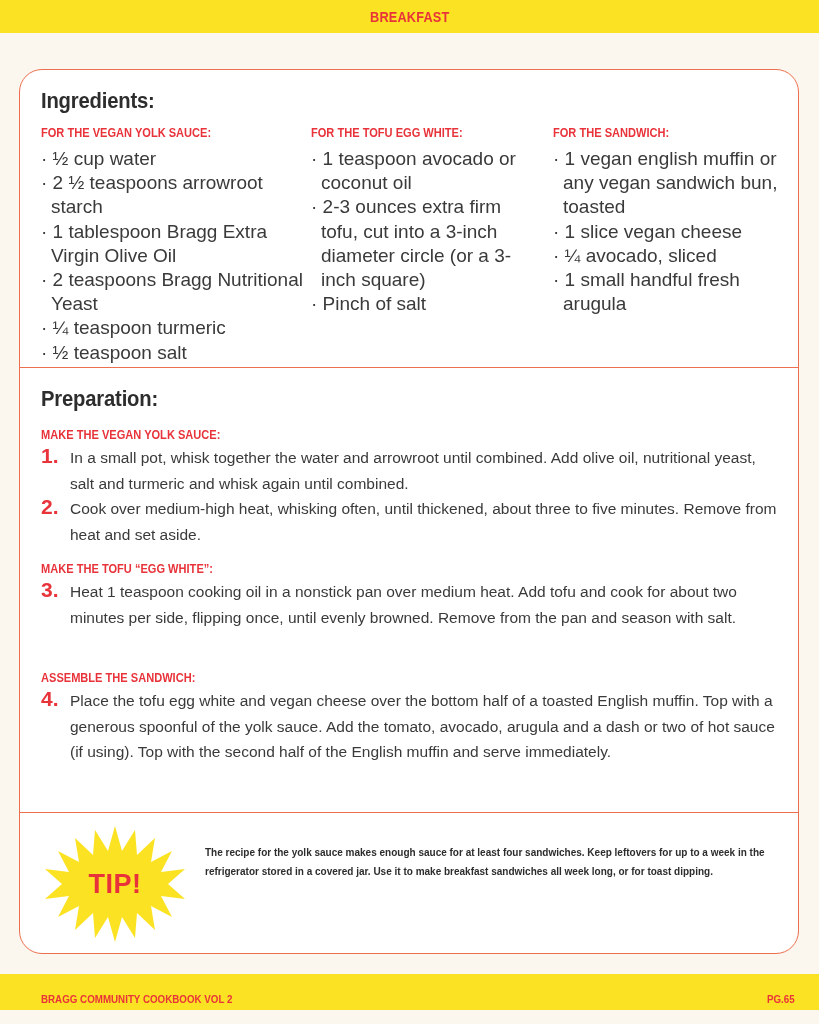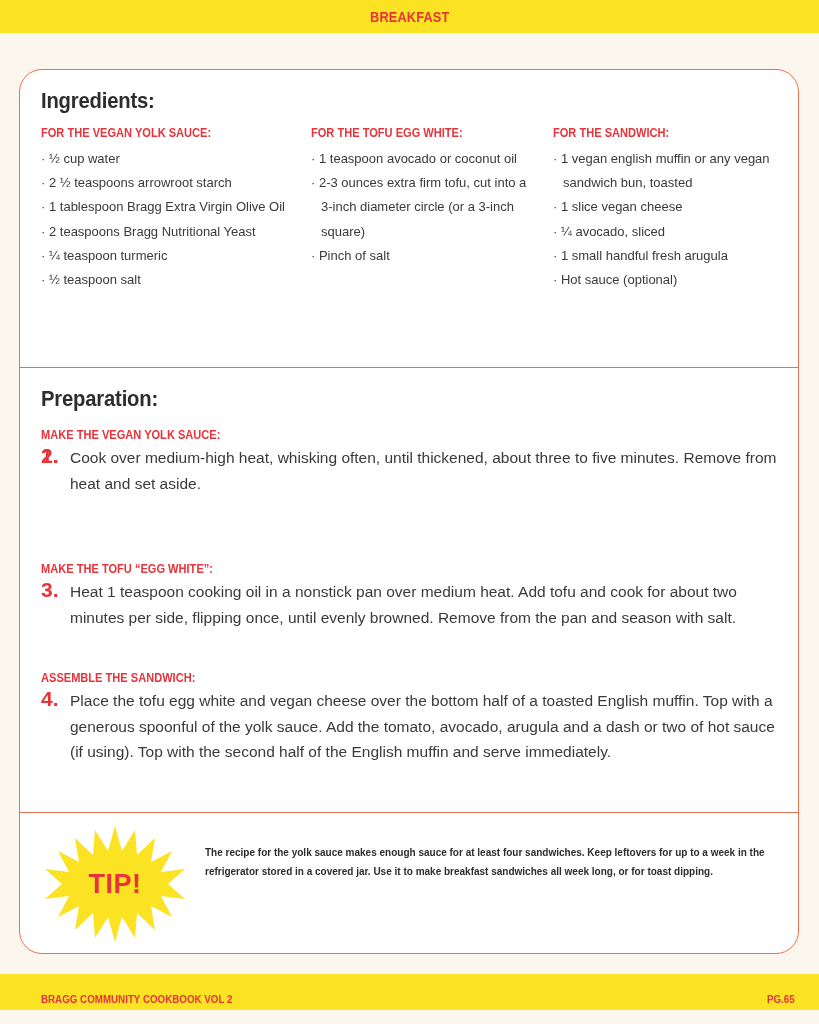--- a/index.html
+++ b/index.html
@@ -31,21 +31,21 @@
   .h2 {
     position: absolute; font-weight: bold; font-size: 22px; color: #2d2d2d;
     transform: scaleX(0.92); transform-origin: left center;
     letter-spacing: -0.2px;
   }
   .sub {
     position: absolute; font-weight: bold; color: #e8333a; font-size: 13.5px;
     transform: scaleX(0.82); transform-origin: left center; white-space: nowrap;
   }
   .col {
-    position: absolute; top: 77px; font-size: 13px; line-height: 24.2px;
+    position: absolute; top: 77px; font-size: 19px; line-height: 24.2px;
   }
   .col ul { list-style: none; margin: 0; padding: 0; }
   .col li { padding-left: 10px; text-indent: -10px; }
   .col li::before { content: "· "; }
   .steps { position: absolute; left: 21px; width: 740px; font-size: 15.5px; line-height: 25.5px; }
   .step { position: relative; padding-left: 29px; }
   .step .num {
     position: absolute; left: 0; top: -2px; font-weight: 900; font-size: 21px;
     color: #e8333a; font-family: "Liberation Sans", sans-serif;
   }
@@ -103,32 +103,32 @@
       <li>Pinch of salt</li>
     </ul>
   </div>
 
   <div class="col" style="left:533px; width:240px;">
     <ul>
       <li>1 vegan english muffin or any vegan sandwich bun, toasted</li>
       <li>1 slice vegan cheese</li>
       <li>¼ avocado, sliced</li>
       <li>1 small handful fresh arugula</li>
-      <li>Hot sauce (optional)</li>
     </ul>
   </div>
 
   <div class="divider" style="top:297px;"></div>
 
   <div class="h2" style="left:21px; top:316px;">Preparation:</div>
 
   <div class="sub" style="left:21px; top:357px;">MAKE THE VEGAN YOLK SAUCE:</div>
   <div class="steps" style="top:375px;">
     <div class="step">
       <span class="num">1.</span>
+      <span>In a small pot, whisk together the water and arrowroot until combined. Add olive oil, nutritional yeast, salt and turmeric and whisk again until combined.</span>
     </div>
     <div class="step">
       <span class="num">2.</span>
       <span>Cook over medium-high heat, whisking often, until thickened, about three to five minutes. Remove from heat and set aside.</span>
     </div>
   </div>
 
   <div class="sub" style="left:21px; top:491px;">MAKE THE TOFU “EGG WHITE”:</div>
   <div class="steps" style="top:509px;">
     <div class="step">

